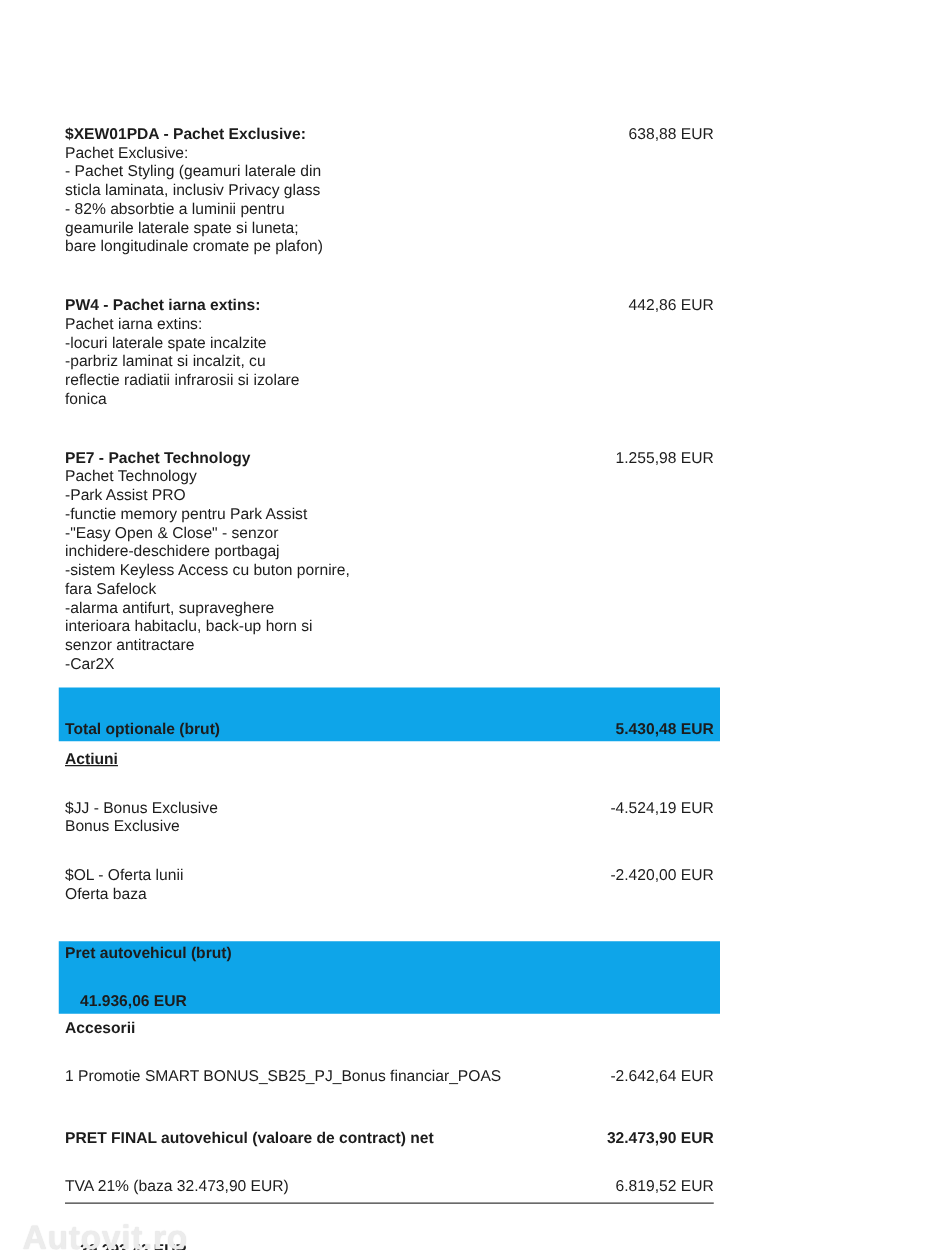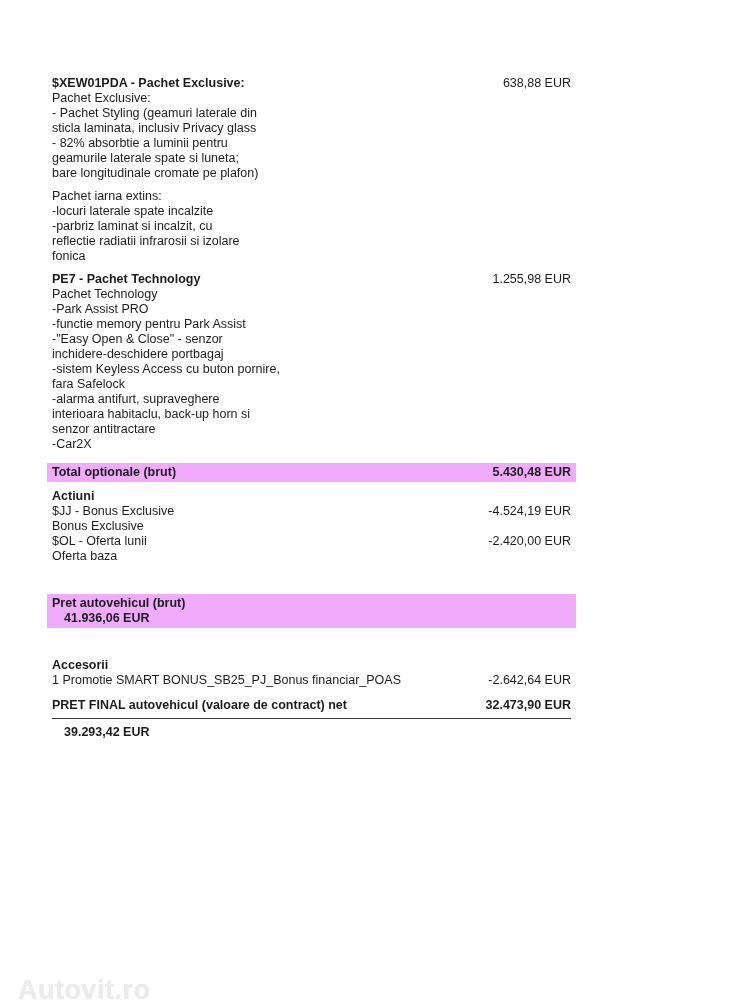--- a/index.html
+++ b/index.html
@@ -10,33 +10,33 @@
     background:#ffffff;
     color:#1c1c1c;
     font-family:"Liberation Sans", sans-serif;
     font-size:12.5px;
     line-height:15px;
     overflow:hidden;
   }
   .content { position:absolute; left:52px; right:53px; top:76px; }
   .b { font-weight:bold; }
   .row { display:flex; justify-content:space-between; align-items:baseline; }
-  .price { white-space:nowrap; text-align:right; padding-left:12px; }
+  .price { white-space:nowrap; text-align:right; padding-left:12px;margin-top:24px; }
   .desc { white-space:pre-line; }
   .option { margin-bottom:8px; }
   .bar {
-    background:#f0abfc;
+    background:#0ea5e9;
     padding:2px 5px;
     margin:0 -5px;
   }
   .bar-total { margin-top:11px; }
-  .heading-actiuni { margin-top:7px; }
+  .heading-actiuni { margin-top:7px;text-decoration:underline; }
   .action-gap { margin-top:15px; }
   .bar-pret { margin-top:30px;flex-direction:column; }
-  .heading-accesorii { margin-top:30px; }
+  .heading-accesorii { margin-top:4px; }
   .final-net { margin-top:10px; }
   .rule {
     border:none;
     border-top:1.5px solid #3a3a3a;
     margin:5px 0 6px 0;
   }
   .specs { margin-top:21px; white-space:pre-line; }
   .watermark {
     position:absolute;
     left:18px; bottom:2px;
@@ -61,20 +61,24 @@
       </div>
       <div class="desc">Pachet Exclusive:
 - Pachet Styling (geamuri laterale din
 sticla laminata, inclusiv Privacy glass
 - 82% absorbtie a luminii pentru
 geamurile laterale spate si luneta;
 bare longitudinale cromate pe plafon)</div>
     </section>
 
     <section class="option">
+      <div class="row">
+        <span class="b">PW4 - Pachet iarna extins:</span>
+        <span class="price">442,86 EUR</span>
+      </div>
       <div class="desc">Pachet iarna extins:
 -locuri laterale spate incalzite
 -parbriz laminat si incalzit, cu
 reflectie radiatii infrarosii si izolare
 fonica</div>
     </section>
 
     <section class="option">
       <div class="row">
         <span class="b">PE7 - Pachet Technology</span>
@@ -125,20 +129,24 @@
     <div class="b heading-accesorii">Accesorii</div>
     <div class="row">
       <span>1 Promotie SMART BONUS_SB25_PJ_Bonus financiar_POAS</span>
       <span class="price">-2.642,64 EUR</span>
     </div>
 
     <div class="row final-net">
       <span class="b">PRET FINAL autovehicul (valoare de contract) net</span>
       <span class="b price">32.473,90 EUR</span>
     </div>
+    <div class="row">
+      <span>TVA 21% (baza 32.473,90 EUR)</span>
+      <span class="price">6.819,52 EUR</span>
+    </div>
 
     <hr class="rule">
 
     <div class="row">
       <span class="b price">39.293,42 EUR</span>
     </div>
 
 
   </div>
 

